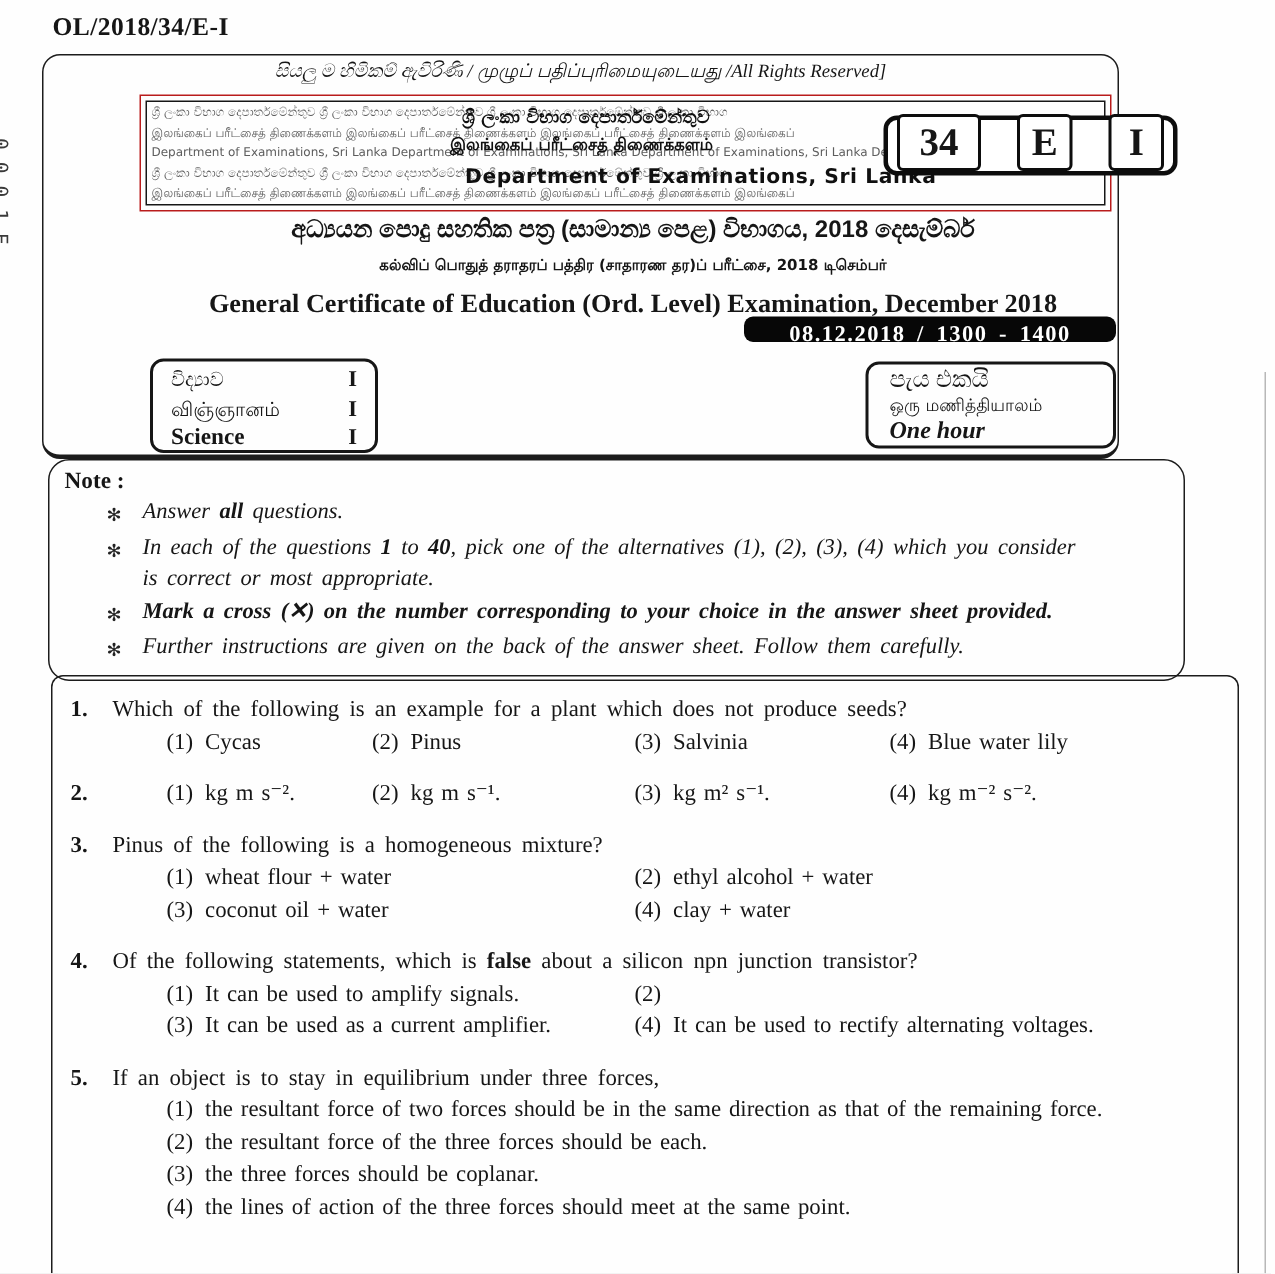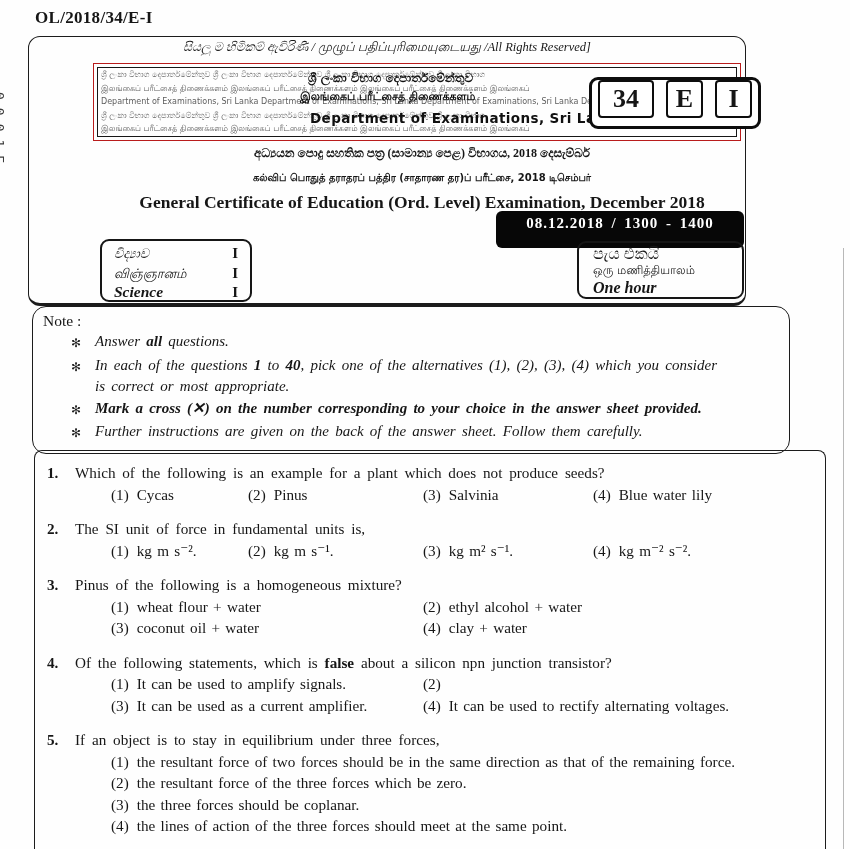--- a/index.html
+++ b/index.html
@@ -25,54 +25,54 @@
     border:1px solid #b91c1c;outline:1px solid #161616;outline-offset:-5px;
     overflow:hidden;padding:4px 7px;box-sizing:border-box;}
   .wm-line{font-size:8px;line-height:13.5px;color:#5d5d5d;white-space:nowrap;
     font-family:"DejaVu Sans",sans-serif;}
   .wm-stamp{position:absolute;font-weight:700;color:#101010;white-space:nowrap;
     font-family:"DejaVu Sans",sans-serif;}
   .wm-stamp.s1{left:214px;top:7px;font-size:12px;}
   .wm-stamp.s2{left:206px;top:26px;font-size:11px;}
   .wm-stamp.s3{left:216px;top:46px;font-size:13.5px;letter-spacing:.4px;}
   
-  .index-box{position:absolute;left:560px;top:40px;height:52px;z-index:5;background:#fff;
-    border:3px solid #0d0d0d;border-radius:9px;display:flex;align-items:flex-start;gap:12px;
+  .index-box{position:absolute;left:560px;top:40px;height:40px;z-index:5;background:#fff;
+    border:3px solid #0d0d0d;border-radius:9px;display:flex;align-items:flex-end;gap:24px;
     padding:0 6px;box-sizing:border-box;}
   .index-cell{border:2.5px solid #0d0d0d;border-radius:4px;font-weight:700;font-size:26px;
     line-height:34px;text-align:center;background:#fff;}
   .index-cell.num{min-width:48px;padding:0 2px;}
   .index-cell.let{min-width:27px;padding:0 3px;}
   
   .titles{position:absolute;left:72px;right:2px;top:104px;text-align:center;}
-  .title-si{font-size:12px;font-weight:700;line-height:25px;font-family:Liberation Serif, serif;}
+  .title-si{font-size:16px;font-weight:700;line-height:25px;font-family:Liberation Sans, sans-serif;}
   .title-ta{font-size:10px;font-weight:700;line-height:24px;font-family:"DejaVu Sans",sans-serif;}
   .title-en{font-size:17.5px;font-weight:700;line-height:25px;}
   
-  .date-pill{position:absolute;right:1px;top:174px;width:248px;height:37px;background:#070707;
+  .date-pill{position:absolute;right:1px;top:174px;width:248px;height:17px;background:#070707;
     color:#fff;font-weight:700;font-size:15px;line-height:25px;text-align:center;
     border-radius:6px;letter-spacing:1px;word-spacing:3px;}
   
   .subject-box{position:absolute;left:71px;top:202px;width:152px;height:63px;
     border:2px solid #161616;border-radius:9px;box-sizing:border-box;padding:3px 12px 0 12px;}
   .subject-row{display:flex;justify-content:space-between;align-items:baseline;line-height:18.5px;}
-  .subject-name{font-size:13px;font-family:"DejaVu Sans",sans-serif;font-style:italic;}
+  .subject-name{font-size:13px;font-family:"DejaVu Sans",sans-serif;}
   .subject-name.en{font-family:"Liberation Serif","DejaVu Serif",serif;font-size:15.5px;font-weight:700;}
   .subject-roman{font-weight:700;font-size:15px;}
   
   .duration-box{position:absolute;right:1px;top:204px;width:167px;height:58px;
     border:2px solid #161616;border-radius:9px;box-sizing:border-box;padding:3px 12px 0 14px;}
   .dur-si{font-size:16px;line-height:16px;font-family:Liberation Serif, serif;}
   .dur-ta{font-size:11.5px;line-height:16px;font-family:"DejaVu Sans",sans-serif;}
   .dur-en{font-size:16px;line-height:20px;font-weight:700;font-style:italic;}
   
   .note-box{position:absolute;left:32px;top:306px;width:758px;
     border:1.5px solid #1c1c1c;border-radius:14px;box-sizing:border-box;
     padding:5px 0 8px 10px;overflow:visible;}
-  .note-label{font-weight:400;font-size:15.5px;}
+  .note-label{font-weight:700;font-size:15.5px;}
   .note-items{margin-left:28px;margin-top:1px;}
   .note-item{display:flex;font-style:italic;font-size:15px;line-height:21.5px;word-spacing:2.5px;}
   .bullet{width:24px;flex:0 0 24px;font-style:normal;font-size:12px;
     font-family:"DejaVu Sans",sans-serif;color:#222;padding-top:2px;}
   .nt{white-space:nowrap;}
   .nl2{display:block;white-space:nowrap;}
   .nb{font-weight:700;}
   
   .questions-box{position:absolute;left:34px;top:450px;width:792px;height:399px;
     border:1.5px solid #1c1c1c;border-bottom:none;border-radius:8px 8px 0 0;
@@ -194,21 +194,20 @@
               <span class="on">(4)</span>
               <span class="ot">Blue water lily</span>
             </div>
         </div>
       </div>
     </div>
 
     <div class="q">
       <div class="q-num">2.</div>
       <div class="q-body">
-        <div class="stem">The SI unit of force in fundamental units is,</div>
         <div class="opts-row">
           <div class="opt">
               <span class="on">(1)</span>
               <span class="ot">kg m s⁻².</span>
             </div>
           <div class="opt">
               <span class="on">(2)</span>
               <span class="ot">kg m s⁻¹.</span>
             </div>
           <div class="opt">
@@ -276,21 +275,21 @@
       <div class="q-num">5.</div>
       <div class="q-body">
         <div class="stem">If an object is to stay in equilibrium under three forces,</div>
         <div class="opts-stack">
           <div class="opt">
               <span class="on">(1)</span>
               <span class="ot">the resultant force of two forces should be in the same direction as that of the remaining force.</span>
             </div>
           <div class="opt">
               <span class="on">(2)</span>
-              <span class="ot">the resultant force of the three forces which be zero.</span>
+              <span class="ot">the resultant force of the three forces should be each.</span>
             </div>
           <div class="opt">
               <span class="on">(3)</span>
               <span class="ot">the three forces should be coplanar.</span>
             </div>
           <div class="opt">
               <span class="on">(4)</span>
               <span class="ot">the lines of action of the three forces should meet at the same point.</span>
             </div>
         </div>

